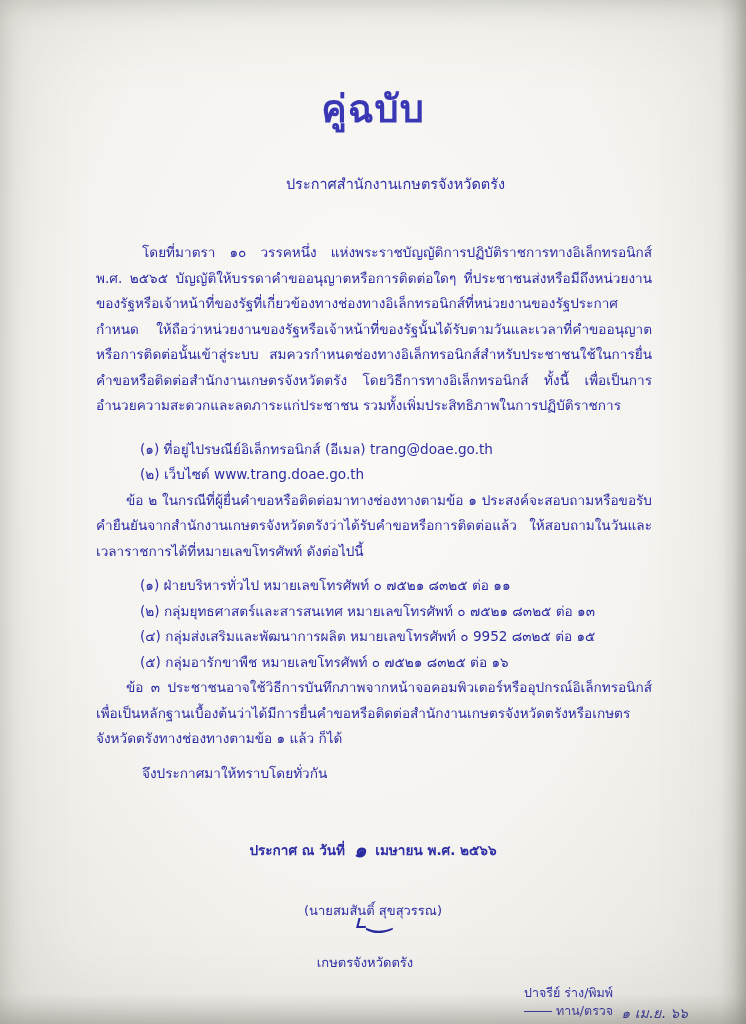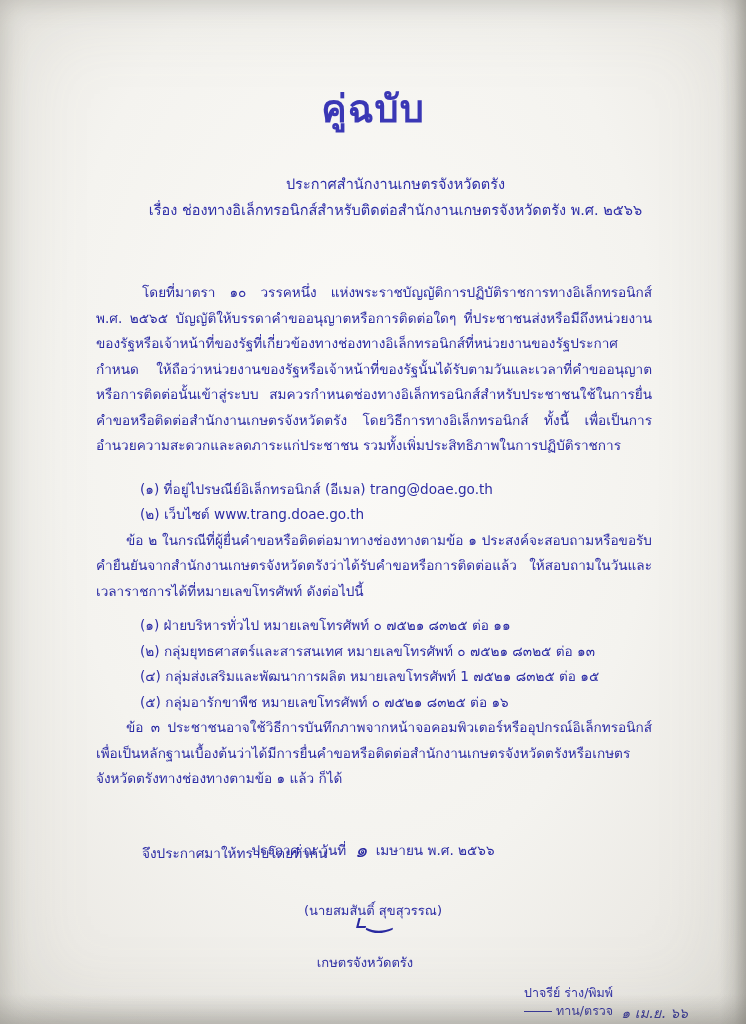--- a/index.html
+++ b/index.html
@@ -84,34 +84,35 @@
     position: absolute;
     left: 96px;
     top: 240px;
     width: 556px;
     color: #2d2da5;
     font-size: 13.6px;
     line-height: 25.5px;
     text-align: justify;
   }
   .p { margin: 0 0 0 0; }
-  .p.indent { text-indent: 46px; margin-top: 40px; }
+  .p.indent { text-indent: 46px; }
   .p.indent-sm { text-indent: 30px; }
   .list-item { padding-left: 44px; }
   .list-item2 { padding-left: 44px; }
   .gap { height: 9px; }
 
   .signoff-date {
     position: absolute;
     left: 0;
     right: 0;
     top: 832px;
     text-align: center;
     font-size: 13.6px;
     color: #2d2da5;
+    font-weight: bold;
   }
   .sig-mark {
     position: absolute;
     left: 0;
     right: 0;
     top: 898px;
     text-align: center;
     font-size: 30px;
     color: #2a2aa0;
     font-family: "DejaVu Serif", serif;
@@ -175,37 +176,36 @@
 <body>
 
 <div class="page">
   <div class="paper-bg"></div>
 
   <div class="content">
 
     <div class="stamp">คู่ฉบับ</div>
 
     <div class="hdr hdr-line1">ประกาศสำนักงานเกษตรจังหวัดตรัง</div>
-    <div class="hdr hdr-line2">เรื่อง ช่องทางอิเล็กทรอนิกส์สำหรับติดต่อสำนักงานเกษตรจังหวัดตรัง พ.ศ. ๒๕๖๖</div>
 
     <div class="body-block">
 
       <div class="p indent">โดยที่มาตรา ๑๐ วรรคหนึ่ง แห่งพระราชบัญญัติการปฏิบัติราชการทางอิเล็กทรอนิกส์ พ.ศ. ๒๕๖๕ บัญญัติให้บรรดาคำขออนุญาตหรือการติดต่อใดๆ ที่ประชาชนส่งหรือมีถึงหน่วยงานของรัฐหรือเจ้าหน้าที่ของรัฐที่เกี่ยวข้องทางช่องทางอิเล็กทรอนิกส์ที่หน่วยงานของรัฐประกาศกำหนด ให้ถือว่าหน่วยงานของรัฐหรือเจ้าหน้าที่ของรัฐนั้นได้รับตามวันและเวลาที่คำขออนุญาตหรือการติดต่อนั้นเข้าสู่ระบบ สมควรกำหนดช่องทางอิเล็กทรอนิกส์สำหรับประชาชนใช้ในการยื่นคำขอหรือติดต่อสำนักงานเกษตรจังหวัดตรัง โดยวิธีการทางอิเล็กทรอนิกส์ ทั้งนี้ เพื่อเป็นการอำนวยความสะดวกและลดภาระแก่ประชาชน รวมทั้งเพิ่มประสิทธิภาพในการปฏิบัติราชการ</div>
       <div class="gap"></div>
 
       <div class="gap"></div>
 
       <div class="p list-item">(๑) ที่อยู่ไปรษณีย์อิเล็กทรอนิกส์ (อีเมล) trang@doae.go.th</div>
       <div class="p list-item">(๒) เว็บไซต์ www.trang.doae.go.th</div>
 
       <div class="p indent-sm">ข้อ ๒ ในกรณีที่ผู้ยื่นคำขอหรือติดต่อมาทางช่องทางตามข้อ ๑ ประสงค์จะสอบถามหรือขอรับคำยืนยันจากสำนักงานเกษตรจังหวัดตรังว่าได้รับคำขอหรือการติดต่อแล้ว ให้สอบถามในวันและเวลาราชการได้ที่หมายเลขโทรศัพท์ ดังต่อไปนี้</div>
       <div class="gap"></div>
       <div class="p list-item2">(๑) ฝ่ายบริหารทั่วไป หมายเลขโทรศัพท์ ๐ ๗๕๒๑ ๘๓๒๕ ต่อ ๑๑</div>
       <div class="p list-item2">(๒) กลุ่มยุทธศาสตร์และสารสนเทศ หมายเลขโทรศัพท์ ๐ ๗๕๒๑ ๘๓๒๕ ต่อ ๑๓</div>
-      <div class="p list-item2">(๔) กลุ่มส่งเสริมและพัฒนาการผลิต หมายเลขโทรศัพท์ 1 ๗๕๒๑ ๘๓๒๕ ต่อ ๑๕</div>
+      <div class="p list-item2">(๔) กลุ่มส่งเสริมและพัฒนาการผลิต หมายเลขโทรศัพท์ ๐ 9952 ๘๓๒๕ ต่อ ๑๕</div>
       <div class="p list-item2">(๕) กลุ่มอารักขาพืช หมายเลขโทรศัพท์ ๐ ๗๕๒๑ ๘๓๒๕ ต่อ ๑๖</div>
 
       <div class="p indent-sm">ข้อ ๓ ประชาชนอาจใช้วิธีการบันทึกภาพจากหน้าจอคอมพิวเตอร์หรืออุปกรณ์อิเล็กทรอนิกส์เพื่อเป็นหลักฐานเบื้องต้นว่าได้มีการยื่นคำขอหรือติดต่อสำนักงานเกษตรจังหวัดตรังหรือเกษตรจังหวัดตรังทางช่องทางตามข้อ ๑ แล้ว ก็ได้</div>
       <div class="gap"></div>
 
       <div class="p indent">จึงประกาศมาให้ทราบโดยทั่วกัน</div>
     </div>
 
     <div class="signoff-date">
       <span>ประกาศ ณ วันที่</span>

